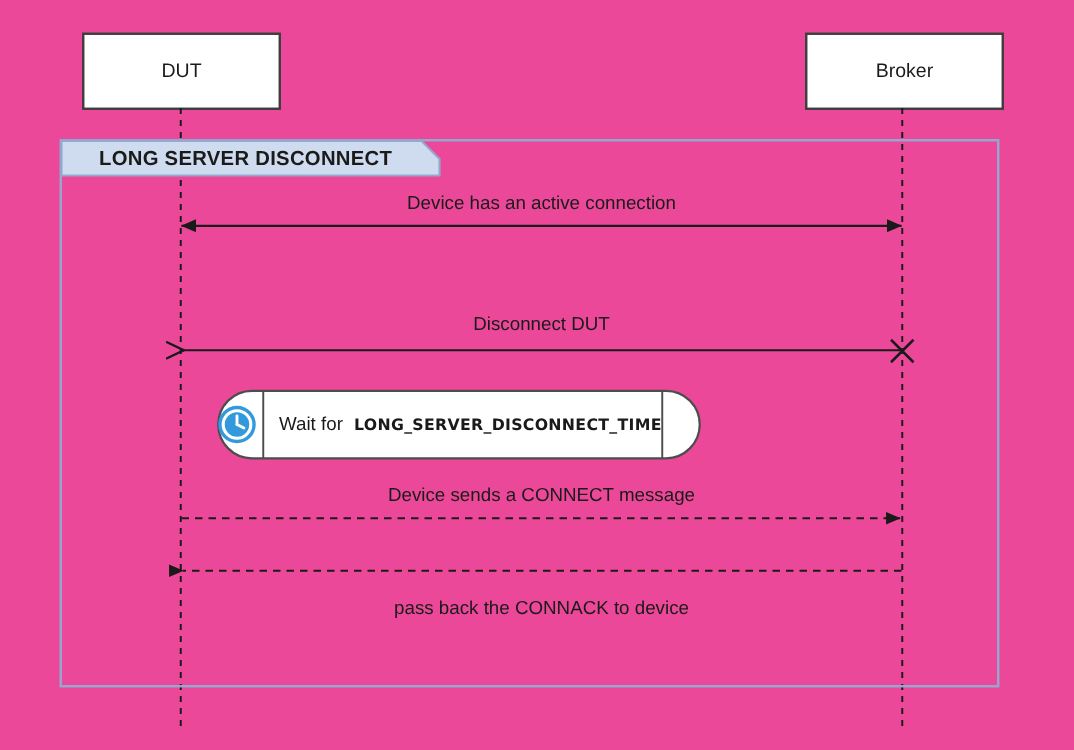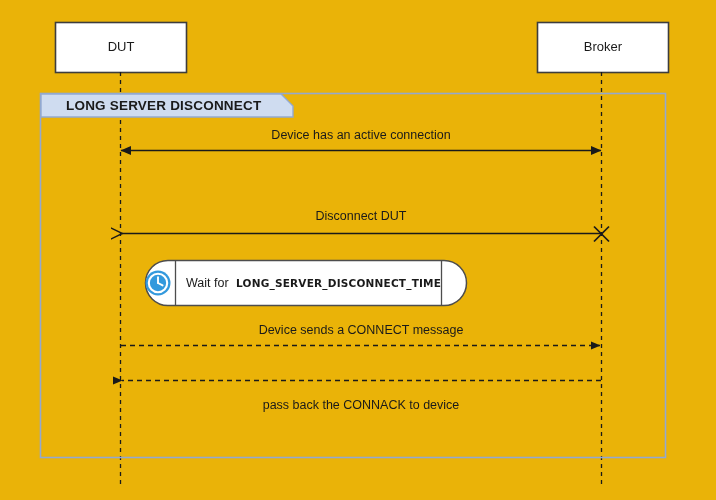--- a/index.html
+++ b/index.html
@@ -9,21 +9,21 @@
     background: #ffffff;
   }
   body {
     font-family: "Liberation Sans", sans-serif;
     -webkit-font-smoothing: antialiased;
   }
   #canvas {
     position: relative;
     width: 716px;
     height: 500px;
-    background: #eab308;
+    background: #ec4899;
     overflow: hidden;
   }
   #diagram-svg {
     position: absolute;
     left: 0;
     top: 0;
     width: 716px;
     height: 500px;
   }
   .txt {

